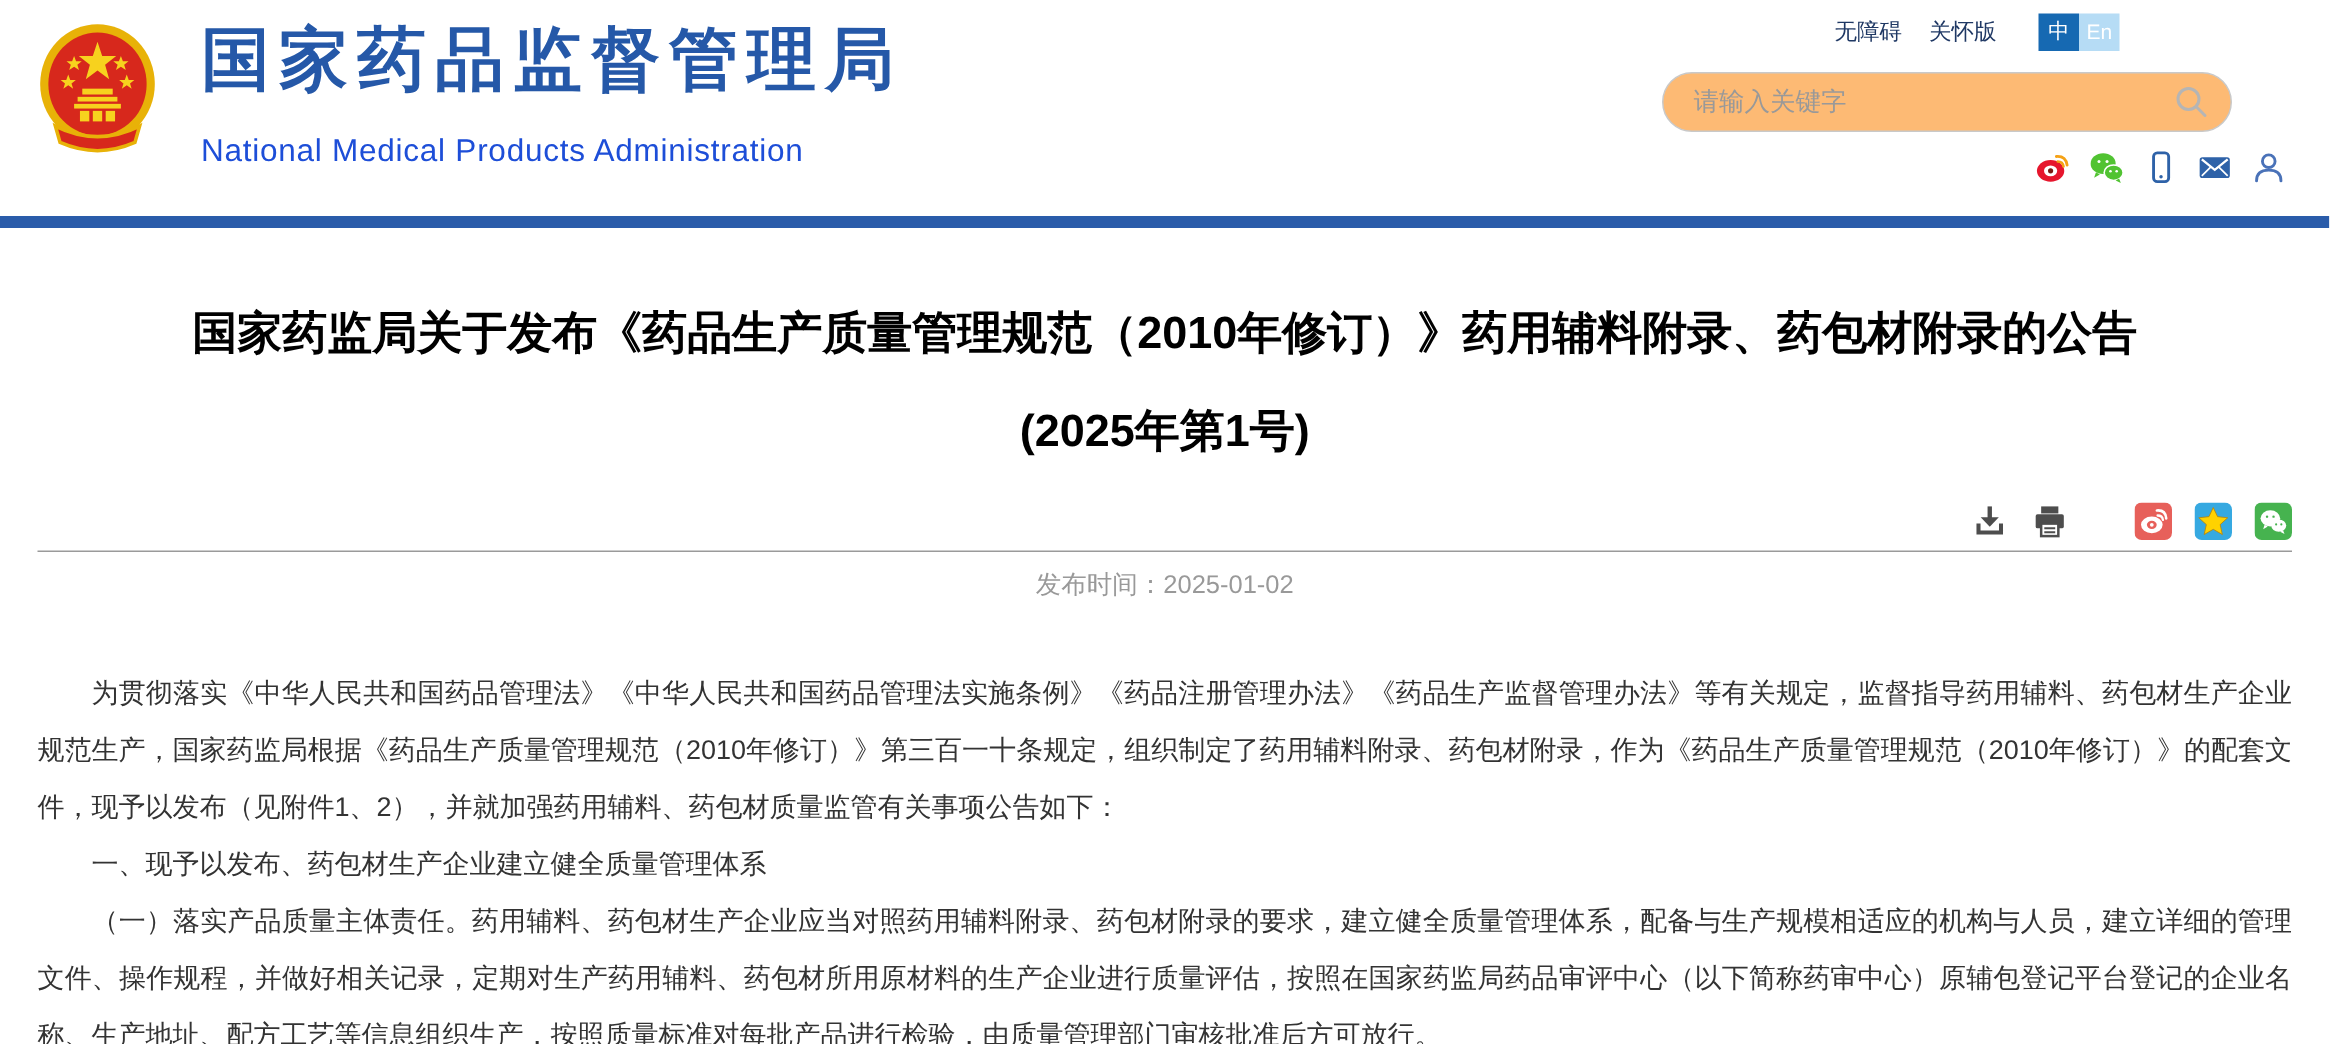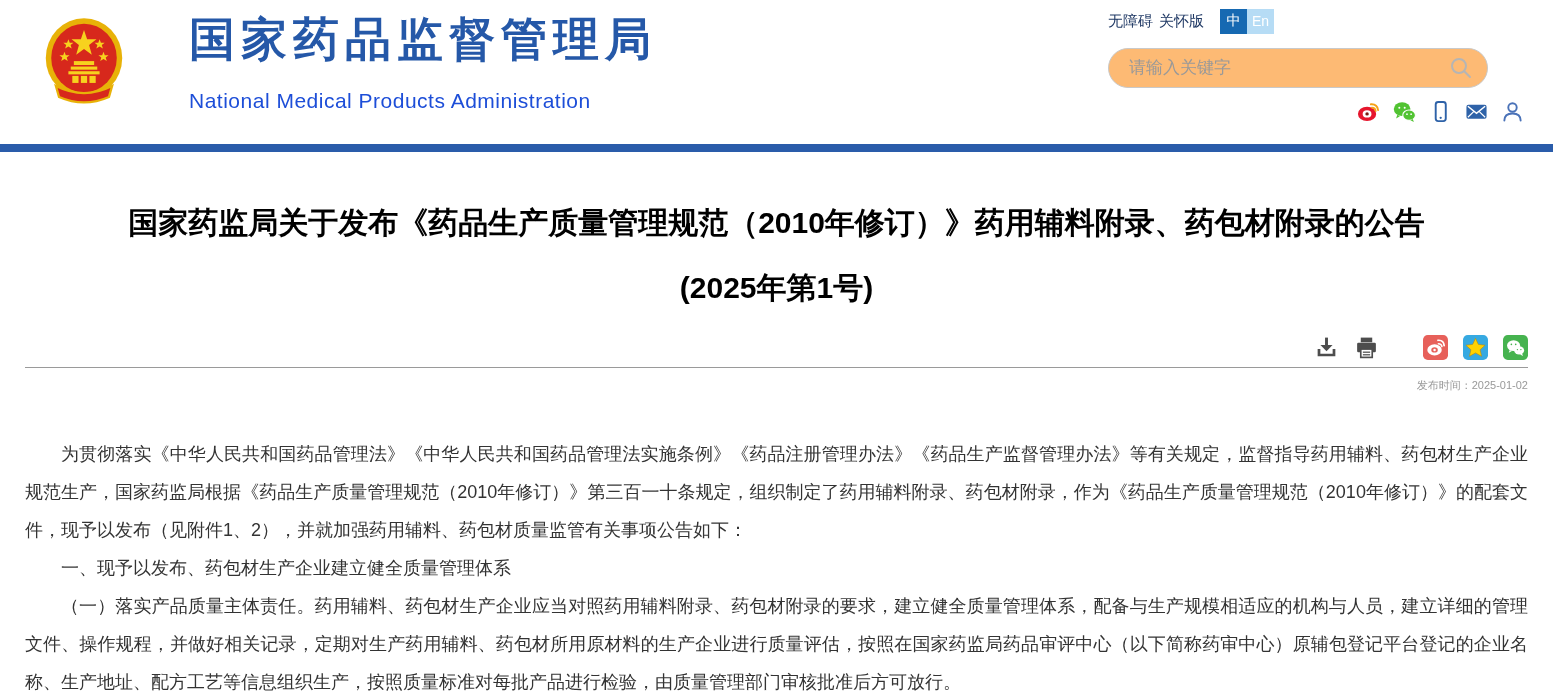--- a/index.html
+++ b/index.html
@@ -1,28 +1,28 @@
 <!DOCTYPE html>
 <html><head>
 <meta charset="utf-8">
 <style>
   * { margin: 0; padding: 0; box-sizing: border-box; }
   html, body { background: #ffffff; font-family: "Liberation Sans", "DejaVu Sans", sans-serif; }
   .page { width: 1553px; height: 696px; overflow: hidden; background: #fff; position: relative; }
 
   
   .header { position: relative; height: 144px; background: #fff; }
-  .logo-block { position: absolute; left: 45px; top: 14px; display: flex; align-items: flex-end; gap: 36px; }
+  .logo-block { position: absolute; left: 26px; top: 14px; display: flex; align-items: center; }
   .emblem { width: 78px; height: 96px; flex: 0 0 auto; }
   .logo-text { margin-left: 30px; }
   .site-title { color: #2558a8; font-size: 46px; font-weight: bold; letter-spacing: 6px; line-height: 1.1; }
   .site-subtitle { color: #1d4ed8; font-size: 21px; margin-top: 24px; letter-spacing: 0.5px; }
 
   .header-right { position: absolute; right: 25px; top: 8px; width: 420px; }
-  .top-links { display: flex; justify-content: flex-start; align-items: center; gap: 6px; height: 26px; }
+  .top-links { display: flex; justify-content: center; align-items: center; gap: 18px; height: 26px; }
   .top-link { color: #1f3864; font-size: 15px; text-decoration: none; cursor: pointer; }
   .lang-group { display: flex; margin-left: 10px; }
   .lang-btn { width: 27px; height: 25px; display: flex; align-items: center; justify-content: center;
               font-size: 14px; color: #fff; cursor: pointer; }
   .lang-zh { background: #1669b2; }
   .lang-en { background: #b6dcf5; }
 
   .search-box { margin-top: 14px; width: 380px; height: 40px; border: 1px solid #c9c9c9; border-radius: 20px;
                 display: flex; align-items: center; padding: 0 14px 0 20px; background: #fdba74; }
   .search-input { flex: 1; border: none; outline: none; font-size: 17px; color: #333; background: transparent;
@@ -40,21 +40,21 @@
   .content { padding: 0 25px; }
   .article-title { margin-top: 46px; text-align: center; color: #000000; font-weight: bold; }
   .article-title .t-line1 { font-size: 30px; line-height: 50px; }
   .article-title .t-line2 { font-size: 30px; line-height: 50px; margin-top: 15px; }
 
   .toolbar { margin-top: 22px; display: flex; justify-content: flex-end; align-items: center; gap: 15px; }
   .tool-icon { width: 25px; height: 25px; cursor: pointer; display: block; }
   .tool-gap { width: 14px; }
 
   .rule { border: none; border-top: 1px solid #9a9a9a; margin-top: 7px; }
-  .publish-row { margin-top: 10px; text-align: right; color: #999; font-size: 11px; }
+  .publish-row { margin-top: 10px; text-align: center; color: #999; font-size: 17px; }
 
   .body-text { margin-top: 42px; }
   .body-text p { font-size: 18px; line-height: 38px; color: #333; text-align: justify; text-indent: 2em;
                  font-family: "Liberation Sans", "DejaVu Sans", sans-serif; }
 </style>
 </head>
 <body>
 
 <div class="page">
 

